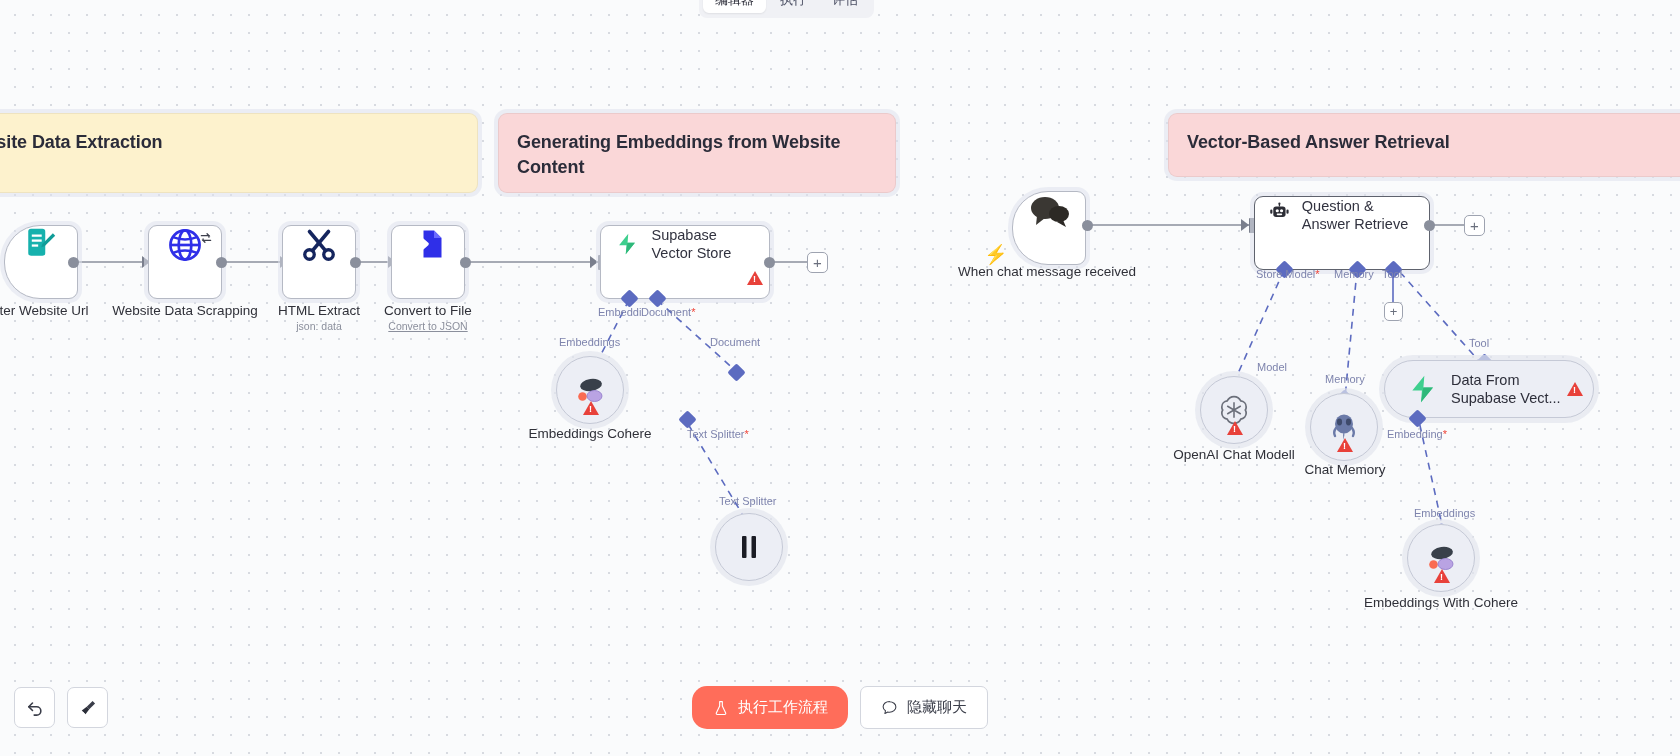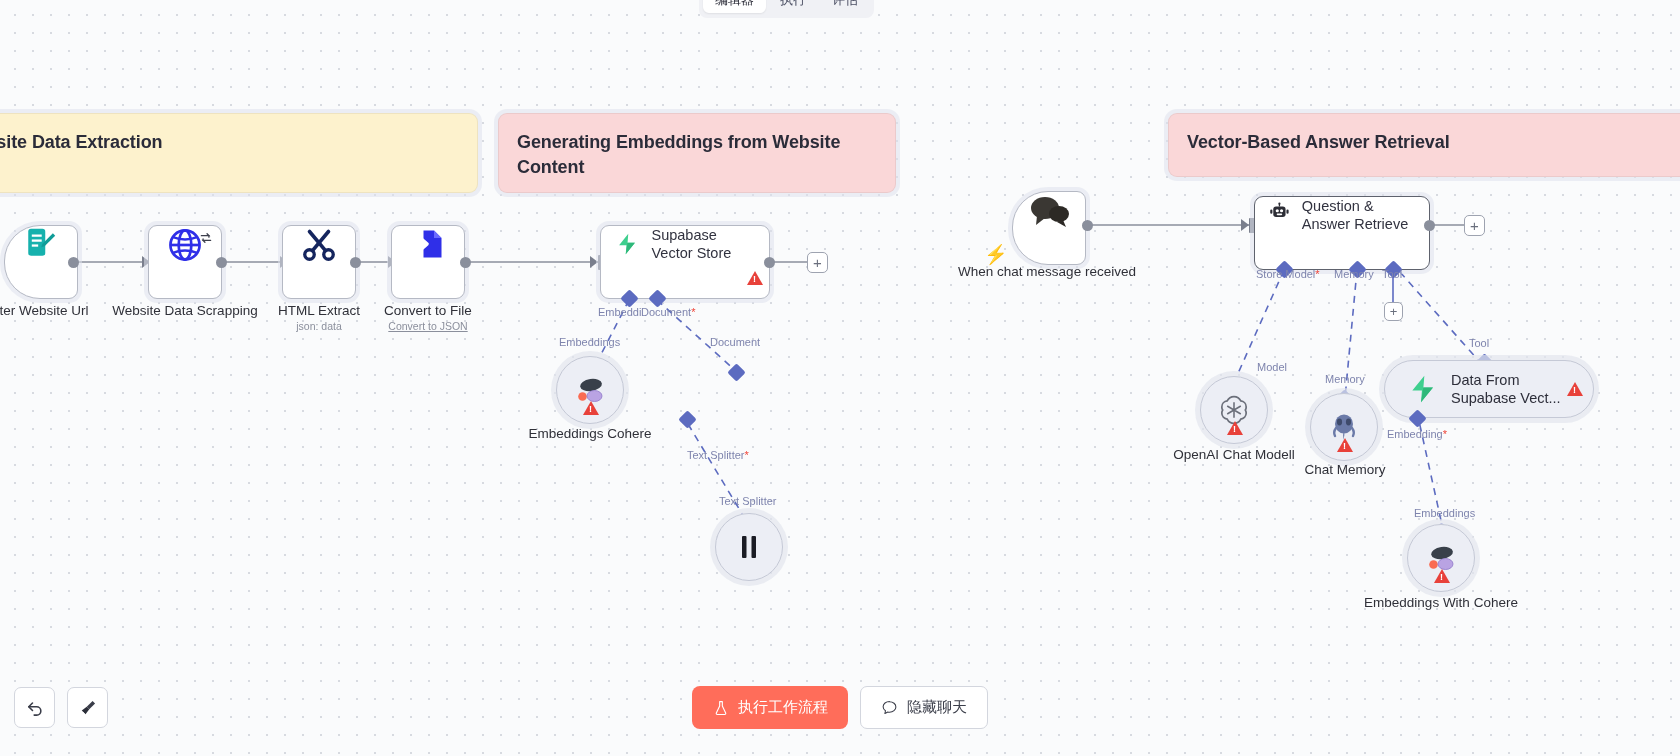--- a/index.html
+++ b/index.html
@@ -170,21 +170,21 @@
     border: 1px solid #d3d6de; border-radius: 7px;
     display: flex; align-items: center; justify-content: center;
     font-size: 17px; color: #3a3d49;
   }
   .bottom-center {
     position: absolute; left: 50%; transform: translateX(-50%);
     bottom: 27px; display: flex; gap: 12px; align-items: center;
   }
   .btn-exec {
     background: #ff6d5a; color: #fff;
-    border: none; border-radius: 8px;
+    border: none; border-radius: 15px;
     height: 43px; padding: 4px 20px;
     display: flex; align-items: center; gap: 9px;
     font-size: 15px; font-family: "Liberation Sans", sans-serif;
   }
   .btn-chat {
     background: #ffffff; color: #3b3e4a;
     border: 1px solid #d3d6de; border-radius: 7px;
     height: 43px; padding: 0 20px;
     display: flex; align-items: center; gap: 9px;
     font-size: 15px; font-family: "Liberation Sans", sans-serif;
@@ -330,21 +330,21 @@
       <circle cx="9.5" cy="21.5" r="4.3" fill="#fa6b52"></circle>
       <ellipse cx="21.5" cy="21" rx="7.5" ry="5.5" fill="#b9a3e3"></ellipse>
       <ellipse cx="21.5" cy="21" rx="7.5" ry="5.5" fill="none" stroke="#8f78c9" stroke-width="0.8"></ellipse>
     </svg>
     <div class="warn" style="left:26px; top:44px;"></div>
   </div>
   <div class="node-caption" style="left:495px; top:425px;">Embeddings Cohere</div>
 
   <div class="diamond" style="left:730px; top:366px;"></div>
   <div class="diamond" style="left:681px; top:413px;"></div>
-  <div class="port-label" style="left:651px; top:448px;padding-left:36px;">
+  <div class="port-label" style="left:651px; top:427px;padding-left:36px;">
     <span>Text Splitter</span><span class="req-star">*</span>
   </div>
 
   <div class="port-label" style="left:719px; top:494px;">Text Splitter</div>
   <div class="diamond" style="left:743px; top:515px;"></div>
   <div class="subnode-round" style="left:715px; top:513px;">
     <svg width="22" height="28" viewBox="0 0 22 28">
       <rect x="4" y="3" width="4.5" height="22" rx="1" fill="#1b1c24"></rect>
       <rect x="13.5" y="3" width="4.5" height="22" rx="1" fill="#1b1c24"></rect>
     </svg>

